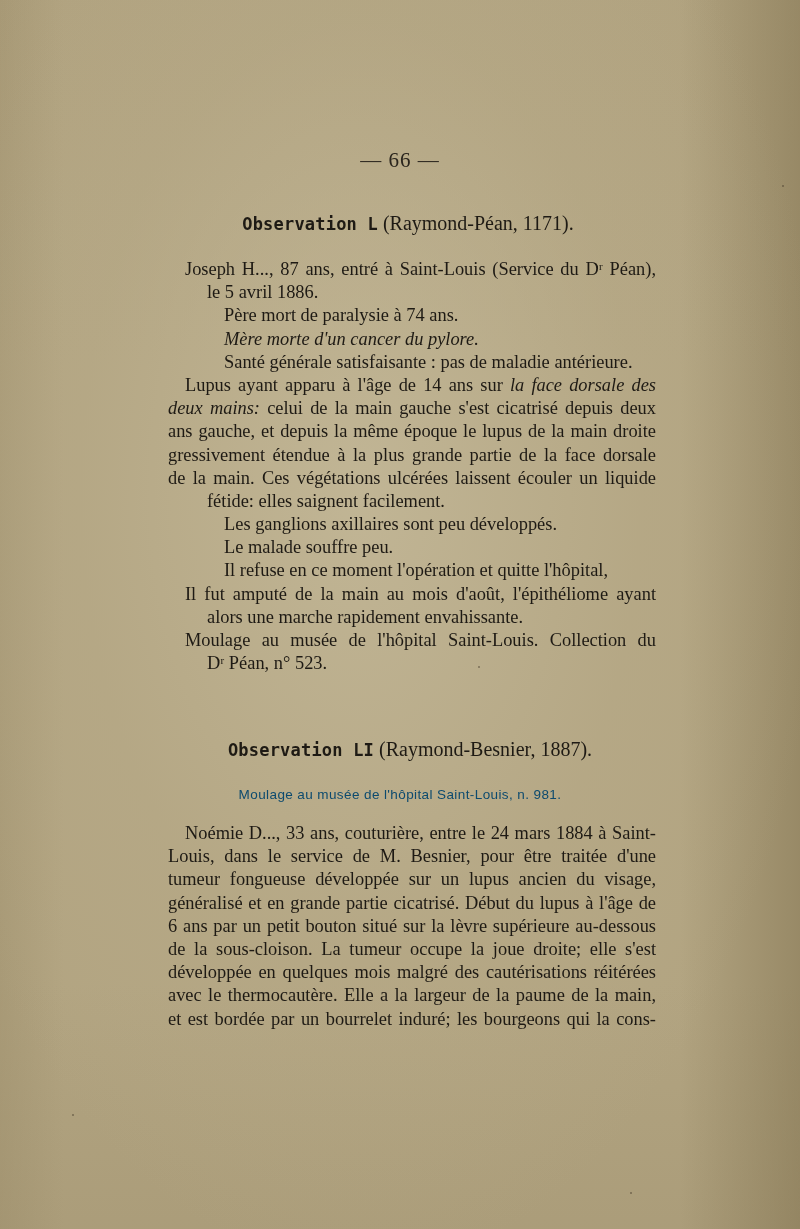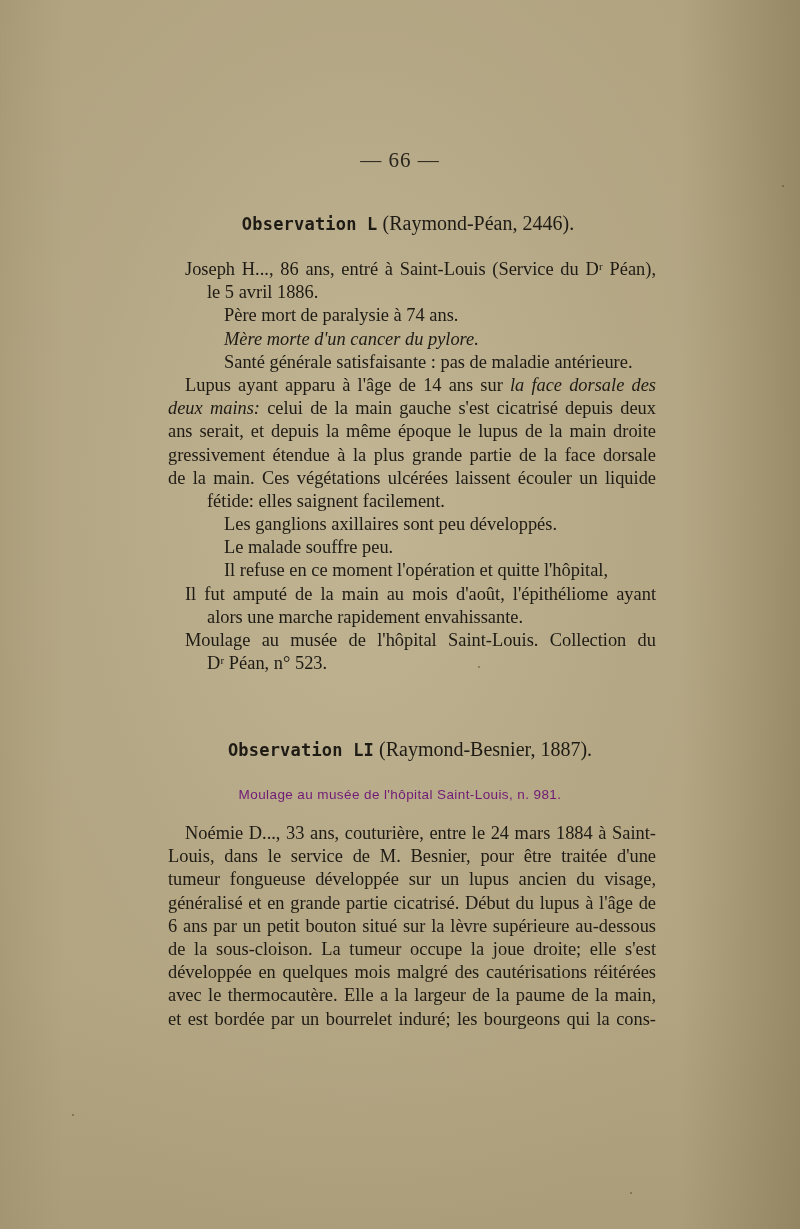--- a/index.html
+++ b/index.html
@@ -61,21 +61,21 @@
 
     .subnote {
       position: absolute;
       top: 787px;
       left: 0;
       width: 800px;
       text-align: center;
       font-family: "Liberation Sans", sans-serif;
       font-size: 13.5px;
       letter-spacing: 0.4px;
-      color: #701a75;
+      color: #0c4a6e;
     }
 
     .block {
       position: absolute;
       left: 168px;
       width: 488px;
     }
     .line {
       height: 23.2px;
       line-height: 23.2px;
@@ -107,32 +107,32 @@
     }
   </style>
 </head>
 <body>
 
 <div class="page">
 
   <div class="folio">— 66 —</div>
 
   <div class="heading h1">
-    <span class="h-label">Observation L</span><span class="h-source"> (Raymond-Péan, 2446).</span>
+    <span class="h-label">Observation L</span><span class="h-source"> (Raymond-Péan, 1171).</span>
   </div>
 
   <div class="block block1" id="block-l">
-      <div class="line indent"><span>Joseph H..., 86 ans, entré à Saint-Louis (Service du Dʳ Péan),</span></div>
+      <div class="line indent"><span>Joseph H..., 87 ans, entré à Saint-Louis (Service du Dʳ Péan),</span></div>
       <div class="line last"><span>le 5 avril 1886.</span></div>
       <div class="line indent last"><span>Père mort de paralysie à 74 ans.</span></div>
       <div class="line indent last"><i>Mère morte d'un cancer du pylore.</i></div>
       <div class="line indent last"><span>Santé générale satisfaisante : pas de maladie antérieure.</span></div>
       <div class="line indent"><span>Lupus ayant apparu à l'âge de 14 ans sur </span><i>la face dorsale des</i></div>
       <div class="line"><i>deux mains:</i><span> celui de la main gauche s'est cicatrisé depuis deux</span></div>
-      <div class="line"><span>ans serait, et depuis la même époque le lupus de la main droite</span></div>
+      <div class="line"><span>ans gauche, et depuis la même époque le lupus de la main droite</span></div>
       <div class="line"><span>gressivement étendue à la plus grande partie de la face dorsale</span></div>
       <div class="line"><span>de la main. Ces végétations ulcérées laissent écouler un liquide</span></div>
       <div class="line last"><span>fétide: elles saignent facilement.</span></div>
       <div class="line indent last"><span>Les ganglions axillaires sont peu développés.</span></div>
       <div class="line indent last"><span>Le malade souffre peu.</span></div>
       <div class="line indent last"><span>Il refuse en ce moment l'opération et quitte l'hôpital,</span></div>
       <div class="line indent"><span>Il fut amputé de la main au mois d'août, l'épithéliome ayant</span></div>
       <div class="line last"><span>alors une marche rapidement envahissante.</span></div>
       <div class="line indent"><span>Moulage au musée de l'hôpital Saint-Louis. Collection du</span></div>
       <div class="line last"><span>Dʳ Péan, n° 523.</span></div>

